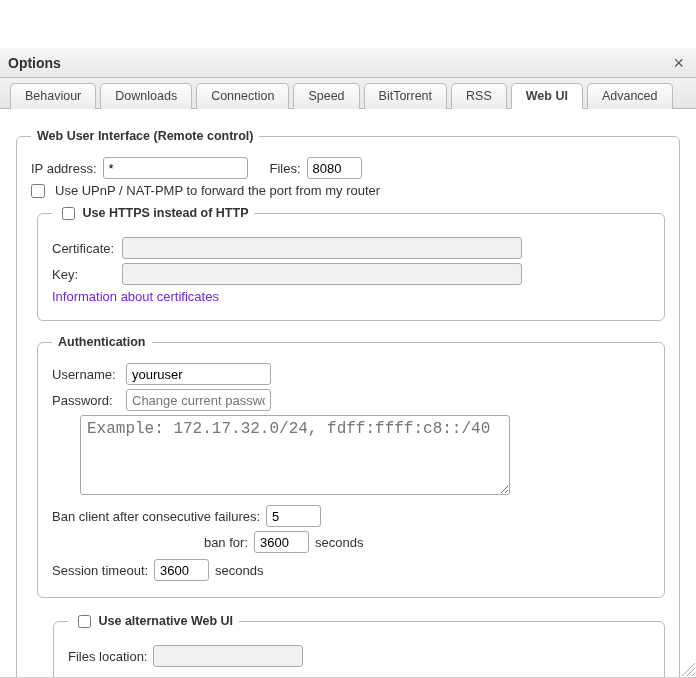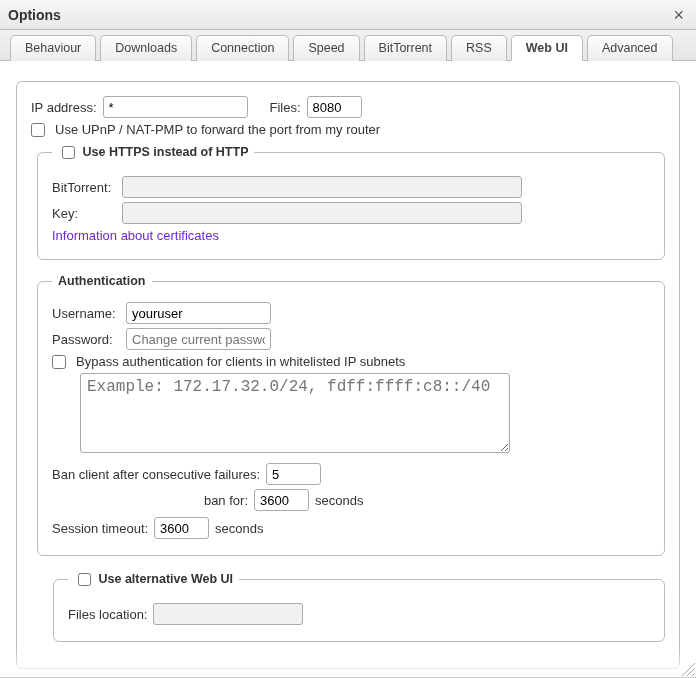--- a/index.html
+++ b/index.html
@@ -17,20 +17,21 @@
     border-bottom: 1px solid #ccc;
     overflow: hidden;
   }
   .titlebar {
     height: 30px;
     display: flex;
     align-items: center;
     padding: 0 8px;
     background: linear-gradient(#f6f6f6, #e8e8e8);
     border-bottom: 1px solid #bbb;
+    margin-top: 48px;
   }
   .titlebar .title {
     font-weight: bold;
     font-size: 14px;
     flex: 1;
   }
   .close-btn {
     font-size: 18px;
     line-height: 1;
     color: #555;
@@ -160,41 +161,42 @@
     <div class="tab">BitTorrent</div>
     <div class="tab">RSS</div>
     <div class="tab active">Web UI</div>
     <div class="tab">Advanced</div>
   </div>
 
   <div class="content-wrapper">
     <div class="content">
 
       <fieldset>
+        <legend class="bold">Web User Interface (Remote control)</legend>
 
         <div class="row">
           <label class="text-label">IP address:</label>
           <input type="text" style="width: 145px;" value="*">
           <span style="width:10px"></span>
           <label class="text-label">Files:</label>
           <input type="text" style="width: 55px;" value="8080">
         </div>
 
         <div class="row">
           <input type="checkbox" style="">
           <label>Use UPnP / NAT-PMP to forward the port from my router</label>
         </div>
 
         <fieldset style="margin-left:6px;">
           <legend>
             <input type="checkbox" style="vertical-align: middle; margin-right: 4px;">
             <span style="font-weight:bold;">Use HTTPS instead of HTTP</span>
           </legend>
           <div class="row">
-            <label class="text-label" style="width:64px">BitTorrent:</label>
+            <label class="text-label" style="width:64px">Certificate:</label>
             <input type="text" class="readonly" disabled="" style="width: 400px;" value="">
           </div>
           <div class="row">
             <label class="text-label" style="width:64px">Key:</label>
             <input type="text" class="readonly" disabled="" style="width: 400px;" value="">
           </div>
           <div class="row">
             <a href="#" class="link-orange">Information about certificates</a>
           </div>
         </fieldset>
@@ -202,24 +204,20 @@
         <fieldset style="margin-left:6px;">
           <legend class="bold">Authentication</legend>
 
           <div class="row">
             <label class="text-label" style="width:68px">Username:</label>
             <input type="text" style="width: 145px;" value="youruser">
           </div>
           <div class="row">
             <label class="text-label" style="width:68px">Password:</label>
             <input type="text" style="width: 145px; color: rgb(136, 136, 136);" placeholder="Change current password">
-          </div>
-          <div class="row">
-            <input type="checkbox" style="">
-            <label>Bypass authentication for clients in whitelisted IP subnets</label>
           </div>
           <div class="row indent">
             <textarea placeholder="Example: 172.17.32.0/24, fdff:ffff:c8::/40" style=""></textarea>
           </div>
           <div class="row" style="margin-top:10px;">
             <label class="text-label">Ban client after consecutive failures:</label>
             <input type="text" style="width: 55px;" value="5">
           </div>
           <div class="row">
             <span class="spacer-label" style="width:196px;text-align:right;">ban for:</span>

